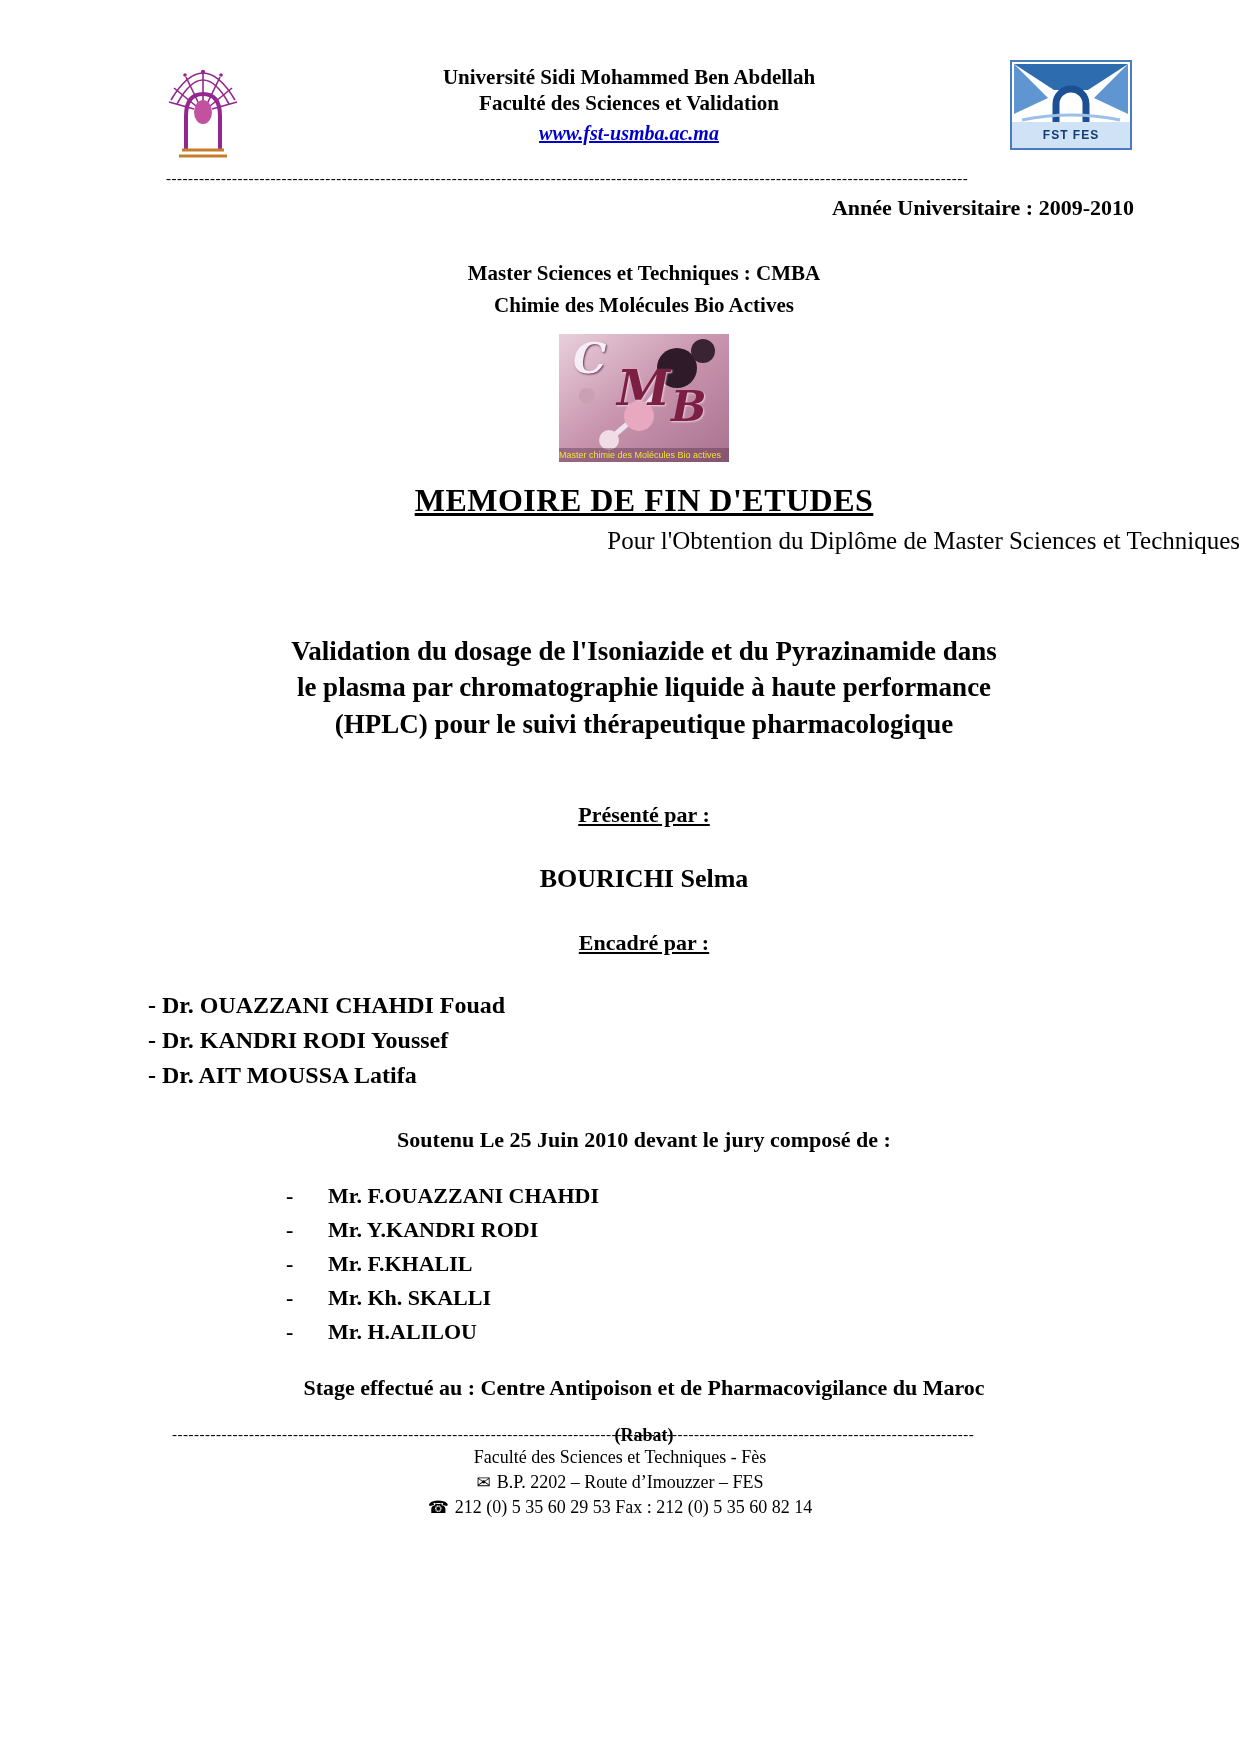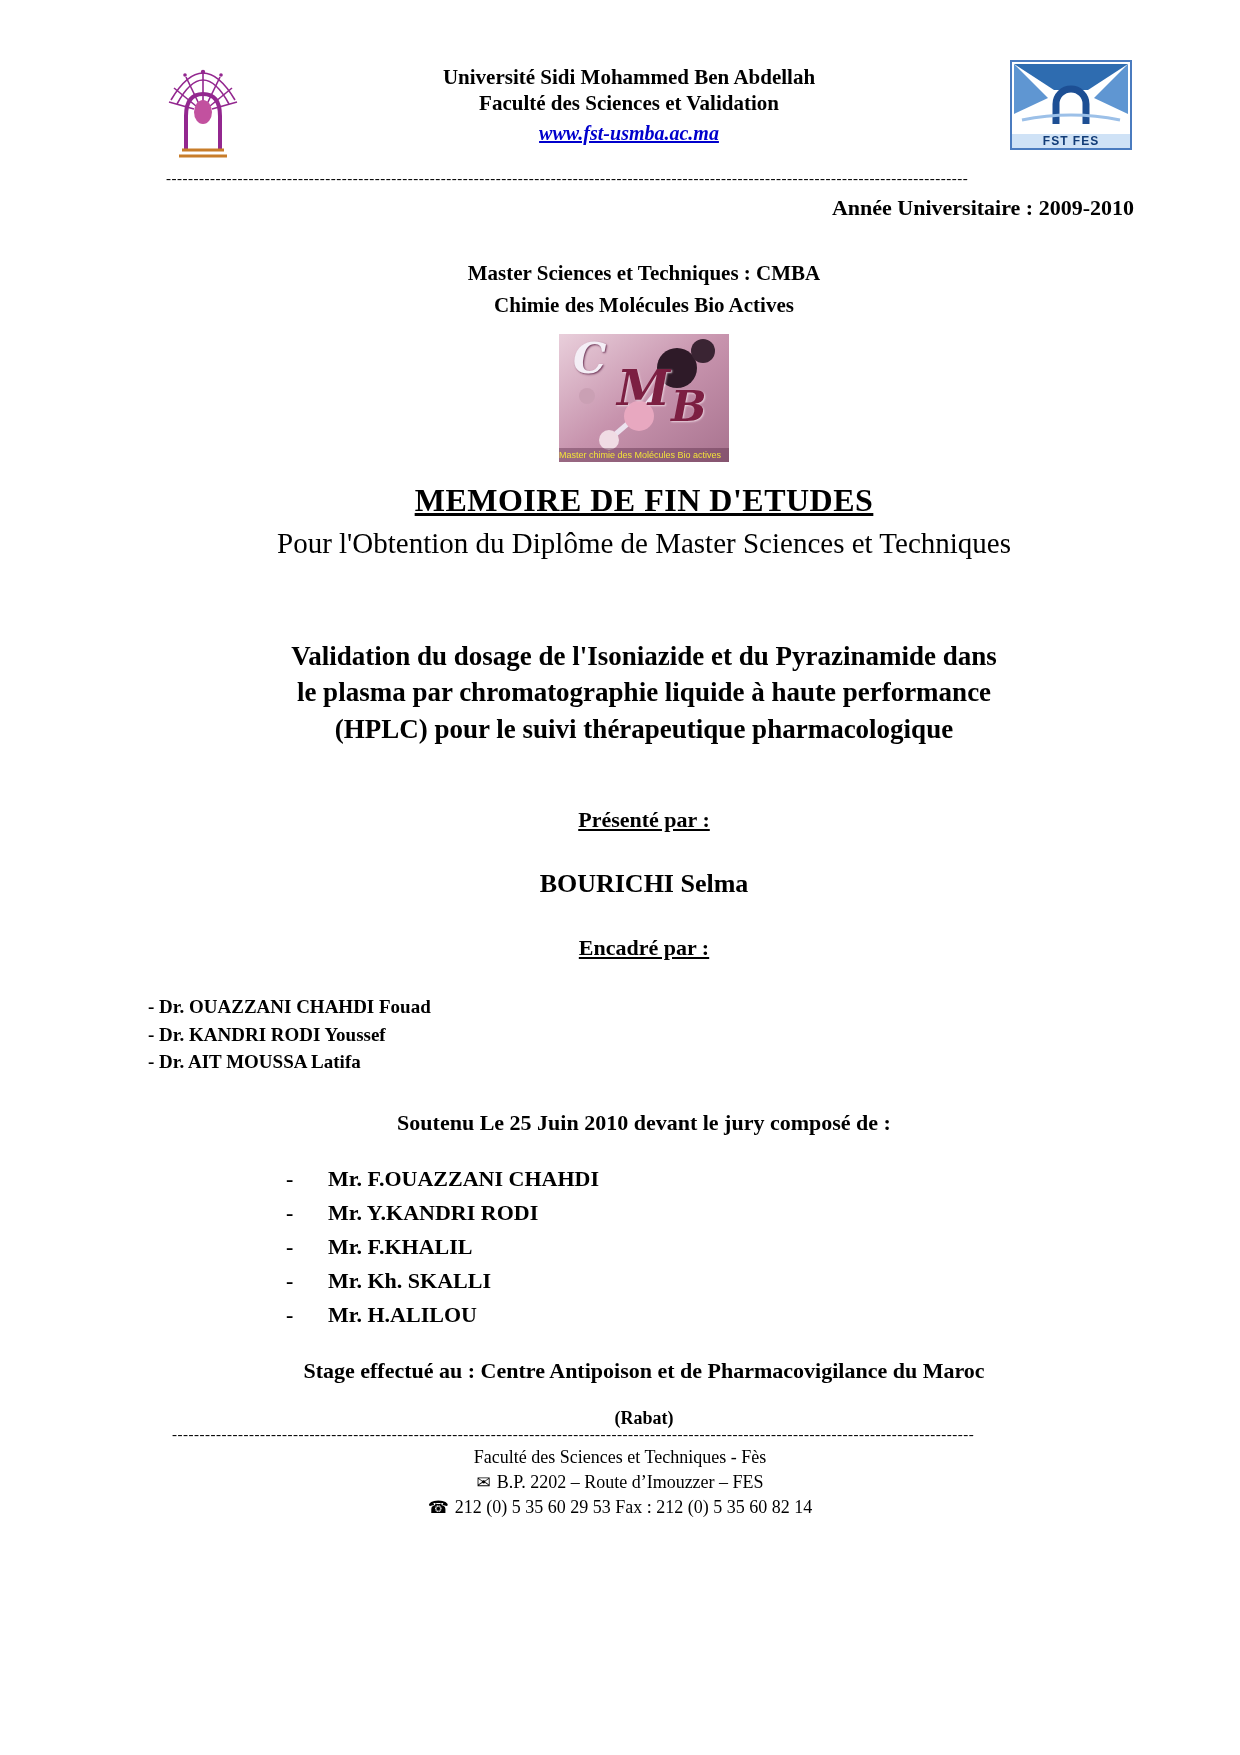--- a/index.html
+++ b/index.html
@@ -40,21 +40,21 @@
     width: 122px;
     height: 90px;
     border: 2px solid #4a7bbf;
     background: #ffffff;
     position: relative;
     margin-top: 8px;
   }
   .fst-caption {
     position: absolute;
     bottom: 0; left: 0; right: 0;
-    height: 14px;
+    height: 26px;
     background: #cfe2f6;
     color: #123c77;
     font-family: "Liberation Sans", sans-serif;
     font-weight: bold;
     font-size: 12px;
     display: flex;
     align-items: center;
     justify-content: center;
     letter-spacing: 1px;
   }
@@ -97,37 +97,37 @@
   .cmb-caption {
     position: absolute;
     bottom: 2px; left: 0; right: 0;
     font-family: "Liberation Sans", sans-serif;
     font-size: 9px;
     color: #f2e23a;
   }
 
   
   .memoire-title { text-align: center; margin-top: 20px; font-size: 32px; font-weight: bold; letter-spacing: 0.5px; text-decoration: underline; }
-  .memoire-subtitle { text-align: center; margin-top: 8px; font-size: 29px; }
+  .memoire-subtitle { text-align: right; margin-top: 8px; font-size: 25px; }
 
   
   .thesis-title { text-align: center; margin-top: 78px; font-size: 27px; font-weight: bold; line-height: 1.35; }
 
   
   .presented-label, .supervised-label {
     text-align: center;
     font-size: 22px;
     font-weight: bold;
     text-decoration: underline;
   }
   .presented-label { margin-top: 60px; }
   .author { text-align: center; margin-top: 36px; font-size: 26px; font-weight: bold; }
   .supervised-label { margin-top: 36px; }
   .supervisors { margin: 32px 0 0 100px; list-style: none; }
-  .supervisor { font-size: 19px; font-weight: bold; line-height: 1.45; }
+  .supervisor { font-size: 24px; font-weight: bold; line-height: 1.45; }
 
   
   .soutenu { text-align: center; margin-top: 34px; font-size: 22px; font-weight: bold; }
   .jury-list { list-style: none; margin: 30px 0 0 238px; }
   .jury-item { display: flex; font-size: 22px; font-weight: bold; line-height: 26px; margin-bottom: 8px; }
   .jury-dash { width: 42px; flex: 0 0 42px; }
 
   
   .stage-line1 { text-align: center; margin-top: 30px; font-size: 22px; font-weight: bold; }
   .stage-line2 { text-align: center; margin-top: 24px; font-size: 18px; font-weight: bold; }

